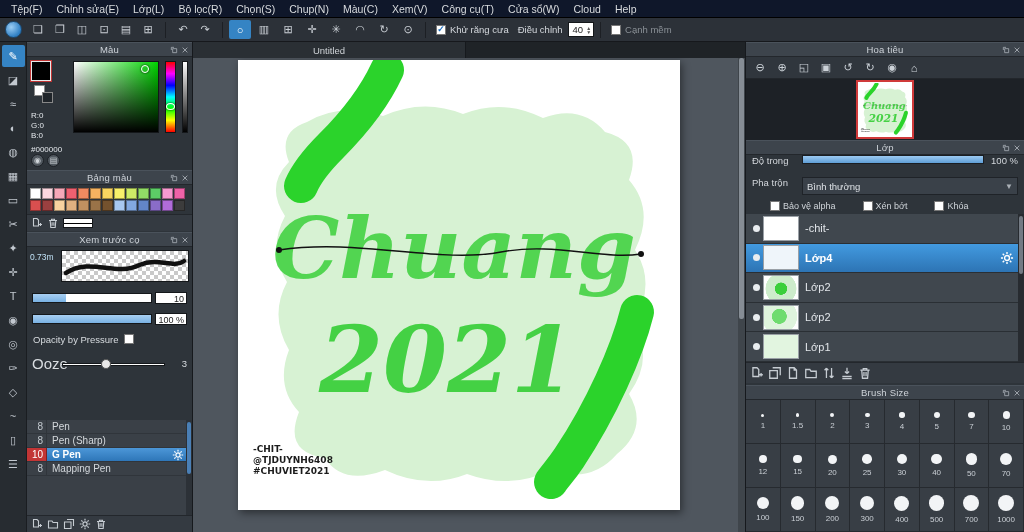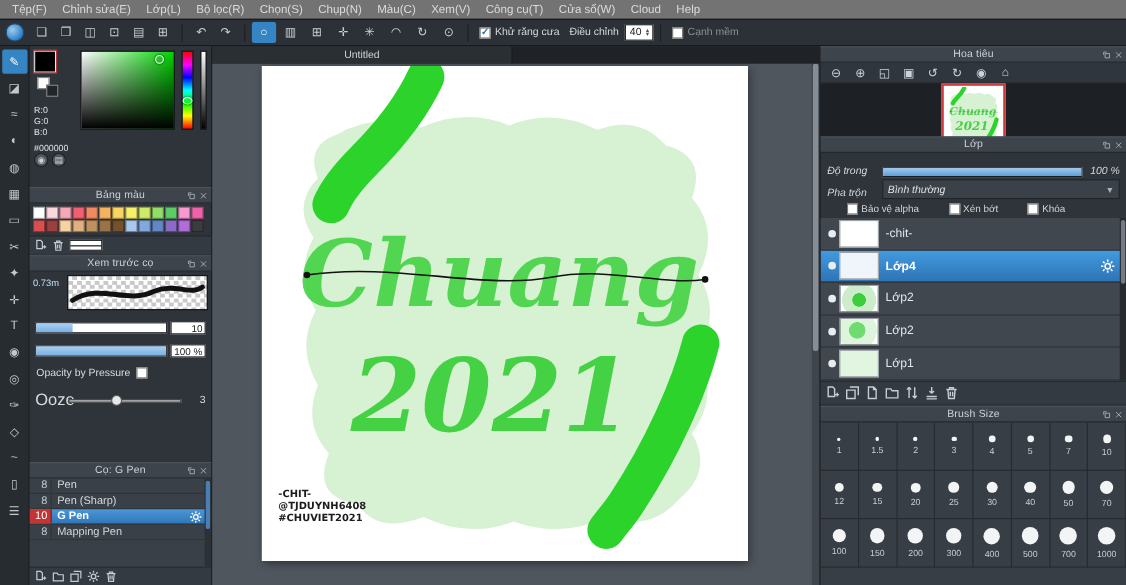--- a/index.html
+++ b/index.html
@@ -2,21 +2,21 @@
 <html><head>
 <meta charset="utf-8">
 <style>
   * { margin:0; padding:0; box-sizing:border-box; }
   html,body { background:#111; }
   body { font-family:"Liberation Sans", sans-serif; }
   .app { position:relative; width:1024px; height:532px; background:#3b4046; overflow:hidden;
          color:#d4d8dc; font-size:10px; user-select:none; }
 
   
-  .menubar { position:absolute; top:0; left:0; right:0; height:18px; background:#737373;
+  .menubar { position:absolute; top:0; left:0; right:0; height:18px; background:#0f172a;
              border-bottom:1px solid #000; display:flex; align-items:center; padding-left:4px; }
   .menu-item { padding:0 7px; font-size:10.5px; color:#d8dbde; line-height:18px; white-space:nowrap; }
 
   
   .toolbar { position:absolute; top:18px; left:0; right:0; height:24px; background:#2c3138;
              border-bottom:1px solid #16181c; display:flex; align-items:center; padding:0 5px; gap:2px; }
   .tb-app { width:17px; height:17px; border-radius:50%; margin-right:3px;
             background:radial-gradient(circle at 35% 35%, #9bcdf4, #2f7fc4 70%); border:1px solid #1c4a72; }
   .tb-btn { width:22px; height:19px; display:flex; align-items:center; justify-content:center;
             color:#c9ced4; font-size:11px; border-radius:2px; }
@@ -141,21 +141,21 @@
   
   .nav-tools { height:22px; background:#30363d; border-bottom:1px solid #22262b; display:flex;
                align-items:center; gap:2px; padding-left:4px; }
   .nv-ic { width:20px; height:18px; display:flex; align-items:center; justify-content:center;
            color:#ccd2d8; font-size:11px; border-radius:2px; }
   .nav-body { height:61px; background:#1d2126; display:flex; align-items:center; justify-content:center; }
   .nav-thumb { width:58px; height:59px; background:#fff; border:2px solid #d03a3a;
                display:flex; align-items:center; justify-content:center; }
 
   
-  .lr-row { display:flex; align-items:flex-end; padding:0 6px;font-style:italic; }
+  .lr-row { display:flex; align-items:flex-start; padding:0 6px; }
   .lr-opacity { height:22px; }
   .lr-blend { height:20px; }
   .lr-label { width:50px; font-size:9.5px; color:#d3d7dc; flex:none; }
   .lr-track { flex:1; height:9px; background:#fff; border:1px solid #1a1e23; position:relative; }
   .lr-track .fill { position:absolute; inset:0; background:linear-gradient(#9ccaf2,#5f9ed6); }
   .lr-val { width:34px; text-align:right; font-size:9.5px; color:#d3d7dc; }
   .lr-select { flex:1; height:18px; background:#3a4149; border:1px solid #1f2328; display:flex;
                align-items:center; font-size:9.5px; color:#dde1e5; padding:0 4px; }
   .lr-select .arr { margin-left:auto; font-size:8px; color:#aab0b6; }
   .lr-checks { height:17px; display:flex; align-items:center; gap:9px; padding-left:6px;
@@ -356,20 +356,31 @@
       <span class="tool-btn">~</span>
 
       <span class="tool-btn">▯</span>
 
       <span class="tool-btn">☰</span>
     </div>
 
   <div class="leftcol">
 
     <div class="panel" style="height:128px">
+      <div class="panel-h">
+        <span class="t">Màu</span>
+        <span class="hicons">
+          <svg class="hic" viewBox="0 0 12 12">
+              <use href="#i-float"></use>
+            </svg>
+          <svg class="hic" viewBox="0 0 12 12">
+              <use href="#i-close"></use>
+            </svg>
+        </span>
+      </div>
       <div class="color-body">
         <span class="chip-fg"></span>
         <span class="chip-mini1"></span>
         <span class="chip-mini2"></span>
         <div class="rgb">
           <div>R:0</div>
           <div>G:0</div>
           <div>B:0</div>
         </div>
         <div class="hexv">#000000</div>
@@ -482,31 +493,20 @@
           <div class="slider">
             <div class="groove"></div>
             <span class="knob" style="left:38%"></span>
           </div>
           <span class="oval">3</span>
         </div>
       </div>
     </div>
 
     <div class="panel" style="flex:1">
-      <div class="panel-h">
-        <span class="t">Cọ: G Pen</span>
-        <span class="hicons">
-          <svg class="hic" viewBox="0 0 12 12">
-              <use href="#i-float"></use>
-            </svg>
-          <svg class="hic" viewBox="0 0 12 12">
-              <use href="#i-close"></use>
-            </svg>
-        </span>
-      </div>
       <div class="brush-list">
         <div>
 
             <div class="brush-row">
               <span class="bsize">8</span>
               <span class="bname">Pen</span>
 
             </div>
 
             <div class="brush-row">
@@ -564,21 +564,21 @@
         </svg>
       </div>
       <div class="vscroll">
         <span class="thumb"></span>
       </div>
     </div>
   </div>
 
   <div class="rightcol">
 
-    <div class="panel" style="height:82px">
+    <div class="panel" style="height:98px">
       <div class="panel-h">
         <span class="t">Hoa tiêu</span>
         <span class="hicons">
           <svg class="hic" viewBox="0 0 12 12">
               <use href="#i-float"></use>
             </svg>
           <svg class="hic" viewBox="0 0 12 12">
               <use href="#i-close"></use>
             </svg>
         </span>

